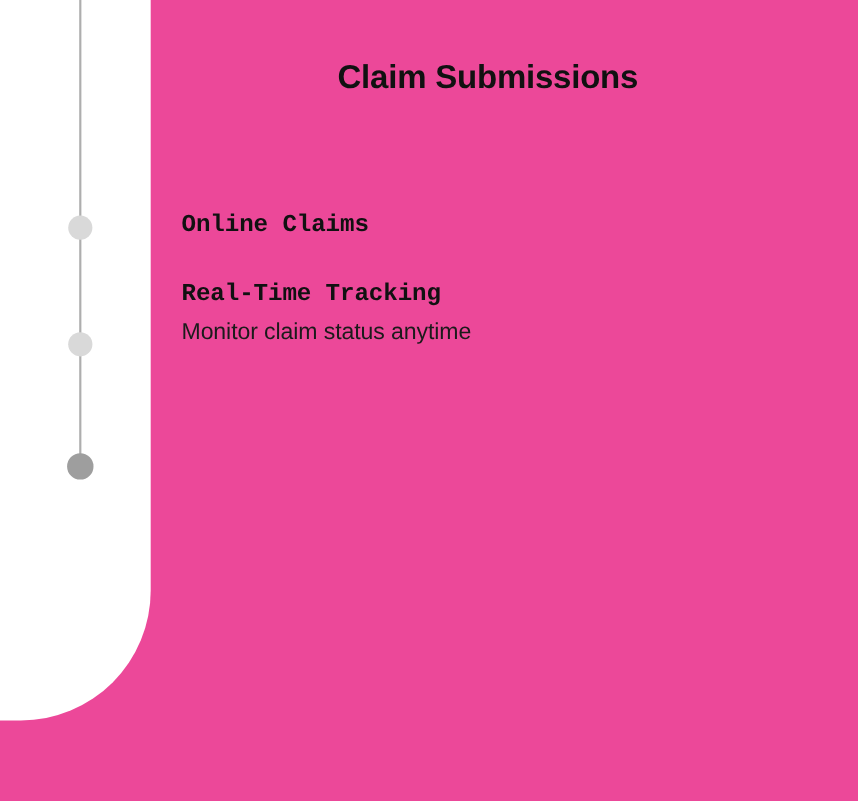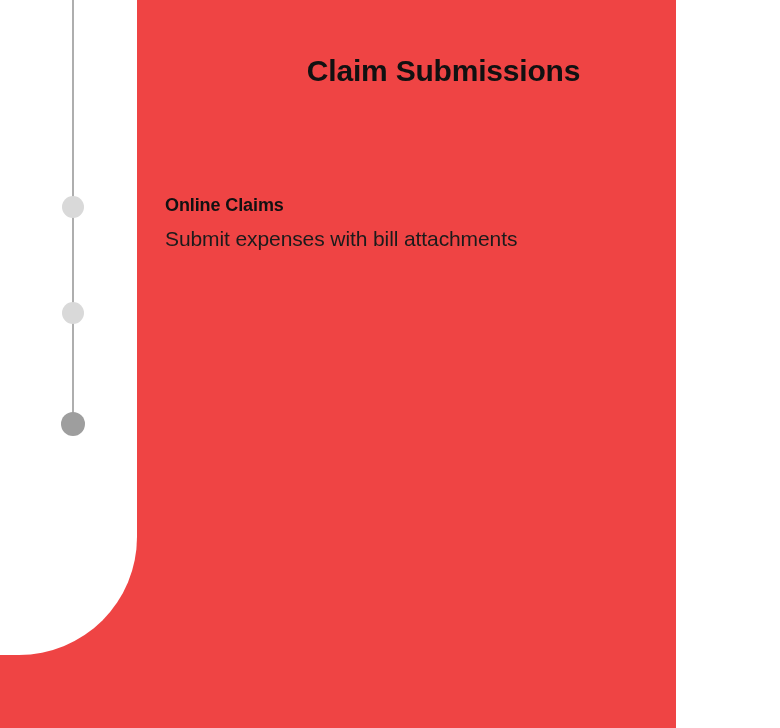--- a/index.html
+++ b/index.html
@@ -11,23 +11,23 @@
   body {
     width: 780px;
     height: 728px;
     overflow: hidden;
     font-family: "Liberation Sans", sans-serif;
     -webkit-font-smoothing: antialiased;
   }
 
   #slide {
     position: relative;
-    width: 676px;
+    width: 780px;
     height: 728px;
-    background: #ef4444;
+    background: #ec4899;
     overflow: hidden;
   }
 
   
   #white-panel {
     position: absolute;
     left: 0;
     top: 0;
     width: 137px;
     height: 655px;
@@ -102,25 +102,26 @@
 
   .feature-item {
     margin-bottom: 33px;
   }
 
   .feature-item:last-child {
     margin-bottom: 0;
   }
 
   .feature-heading {
-    font-size: 18px;
+    font-size: 22px;
     font-weight: 700;
     color: #111111;
     line-height: 30px;
     letter-spacing: -0.1px;
+    font-family: Liberation Mono, monospace;
   }
 
   .feature-subtitle {
     font-size: 21px;
     font-weight: 400;
     color: #1b1b1b;
     line-height: 30px;
     margin-top: 4px;
     letter-spacing: -0.1px;
   }
@@ -140,20 +141,23 @@
   </div>
 
   <div id="content">
 
     <div id="page-title">Claim Submissions</div>
 
     <div id="feature-list">
 
       <div class="feature-item">
         <div class="feature-heading">Online Claims</div>
-        <div class="feature-subtitle">Submit expenses with bill attachments</div>
       </div>
 
+      <div class="feature-item">
+        <div class="feature-heading">Real-Time Tracking</div>
+        <div class="feature-subtitle">Monitor claim status anytime</div>
+      </div>
 
 
     </div>
   </div>
 </div>
 
 </body></html>

